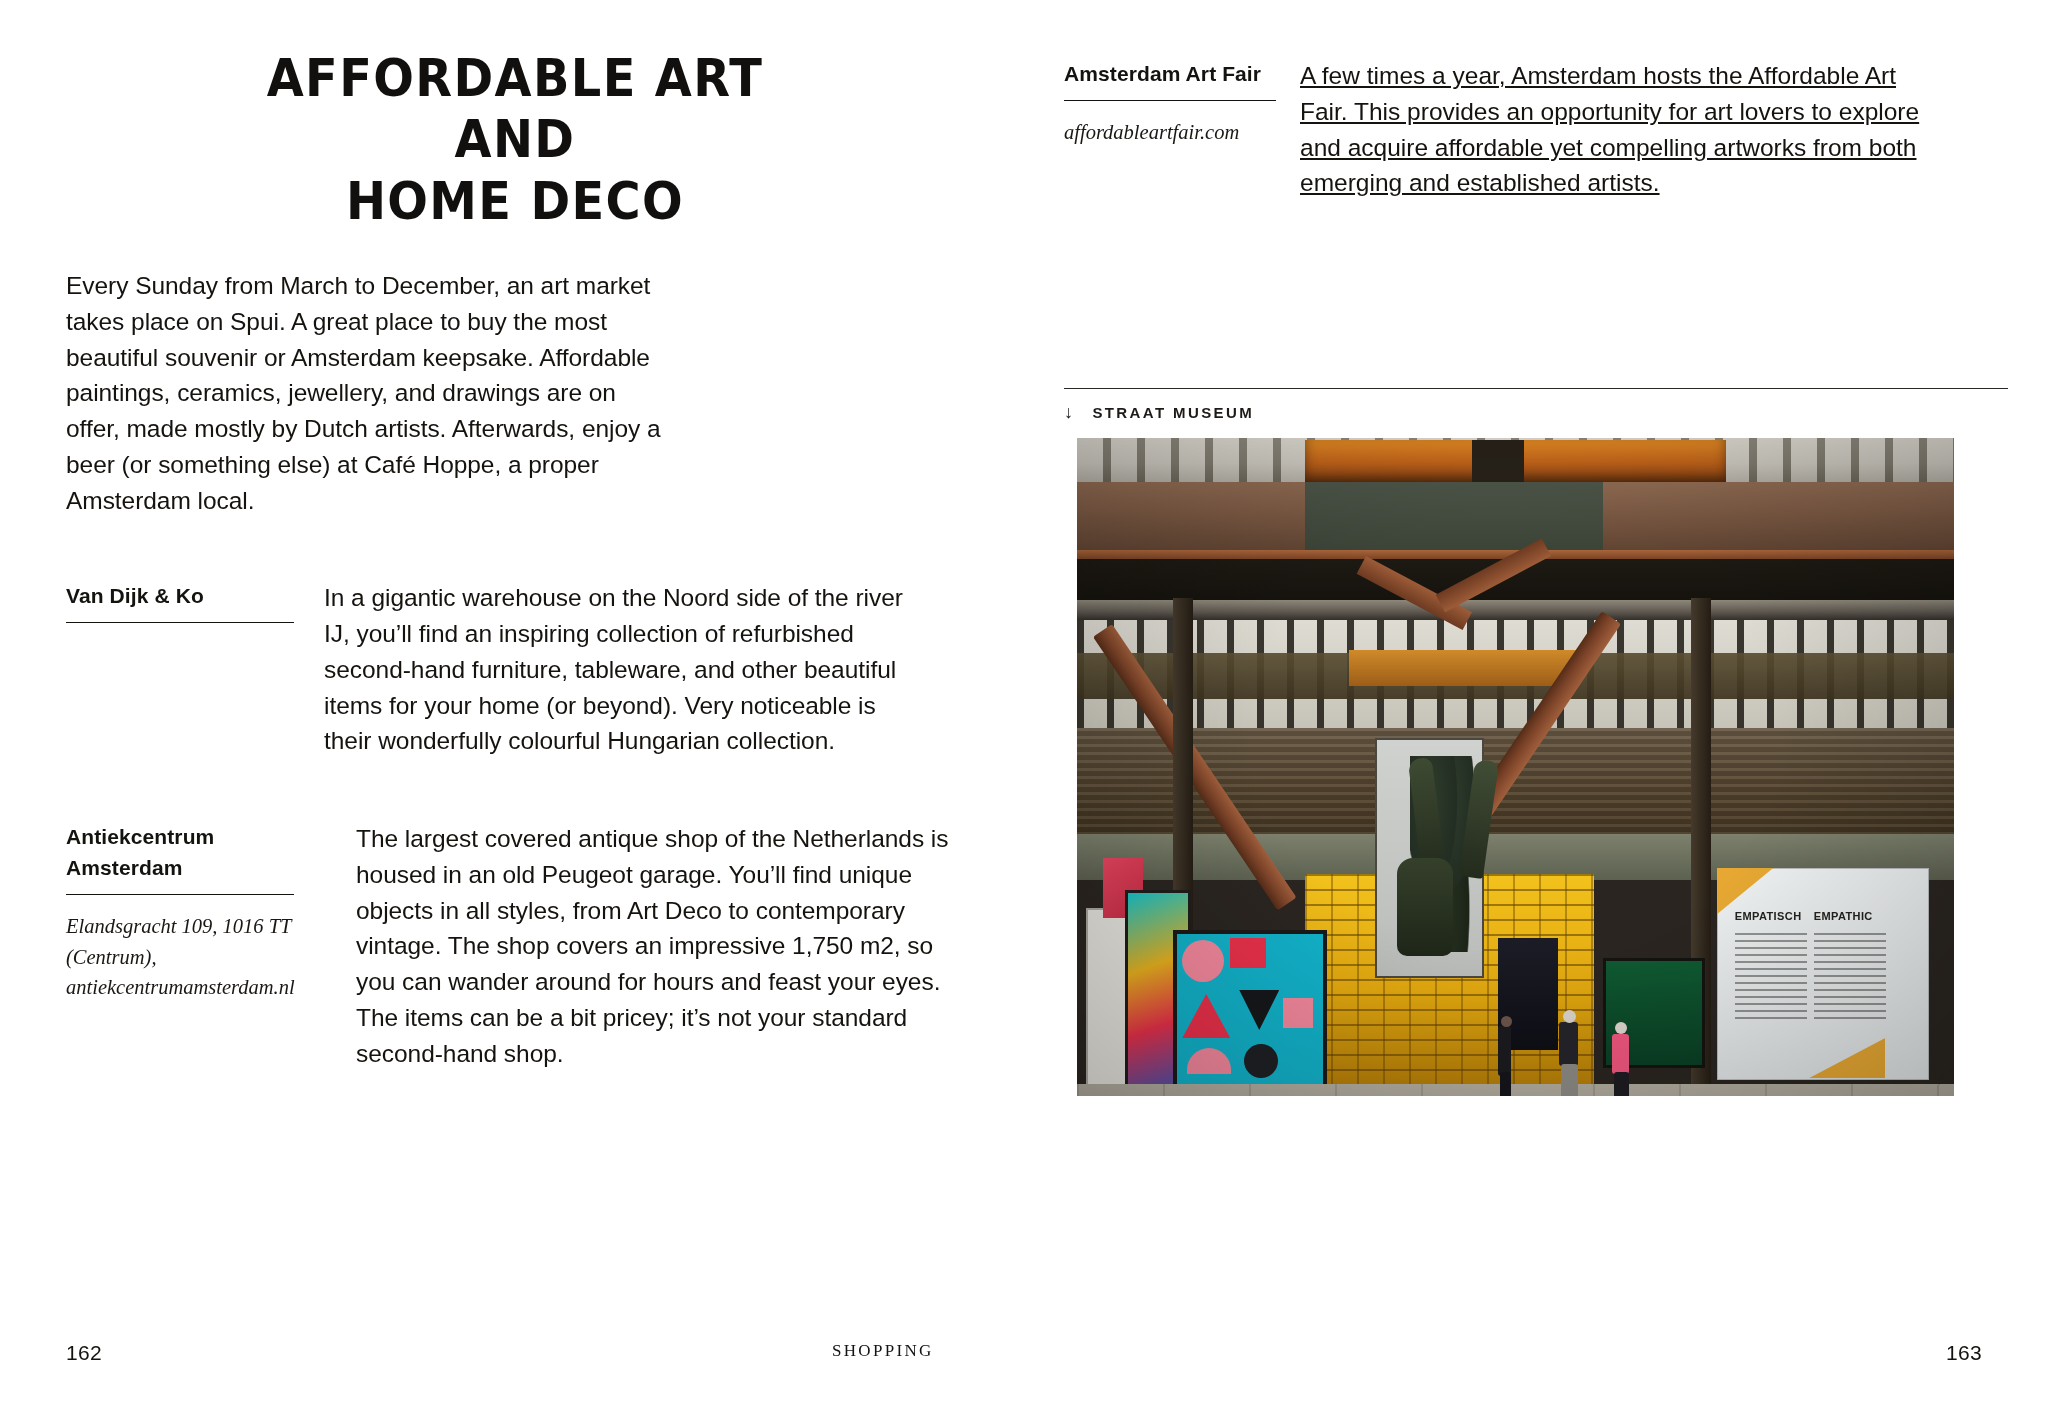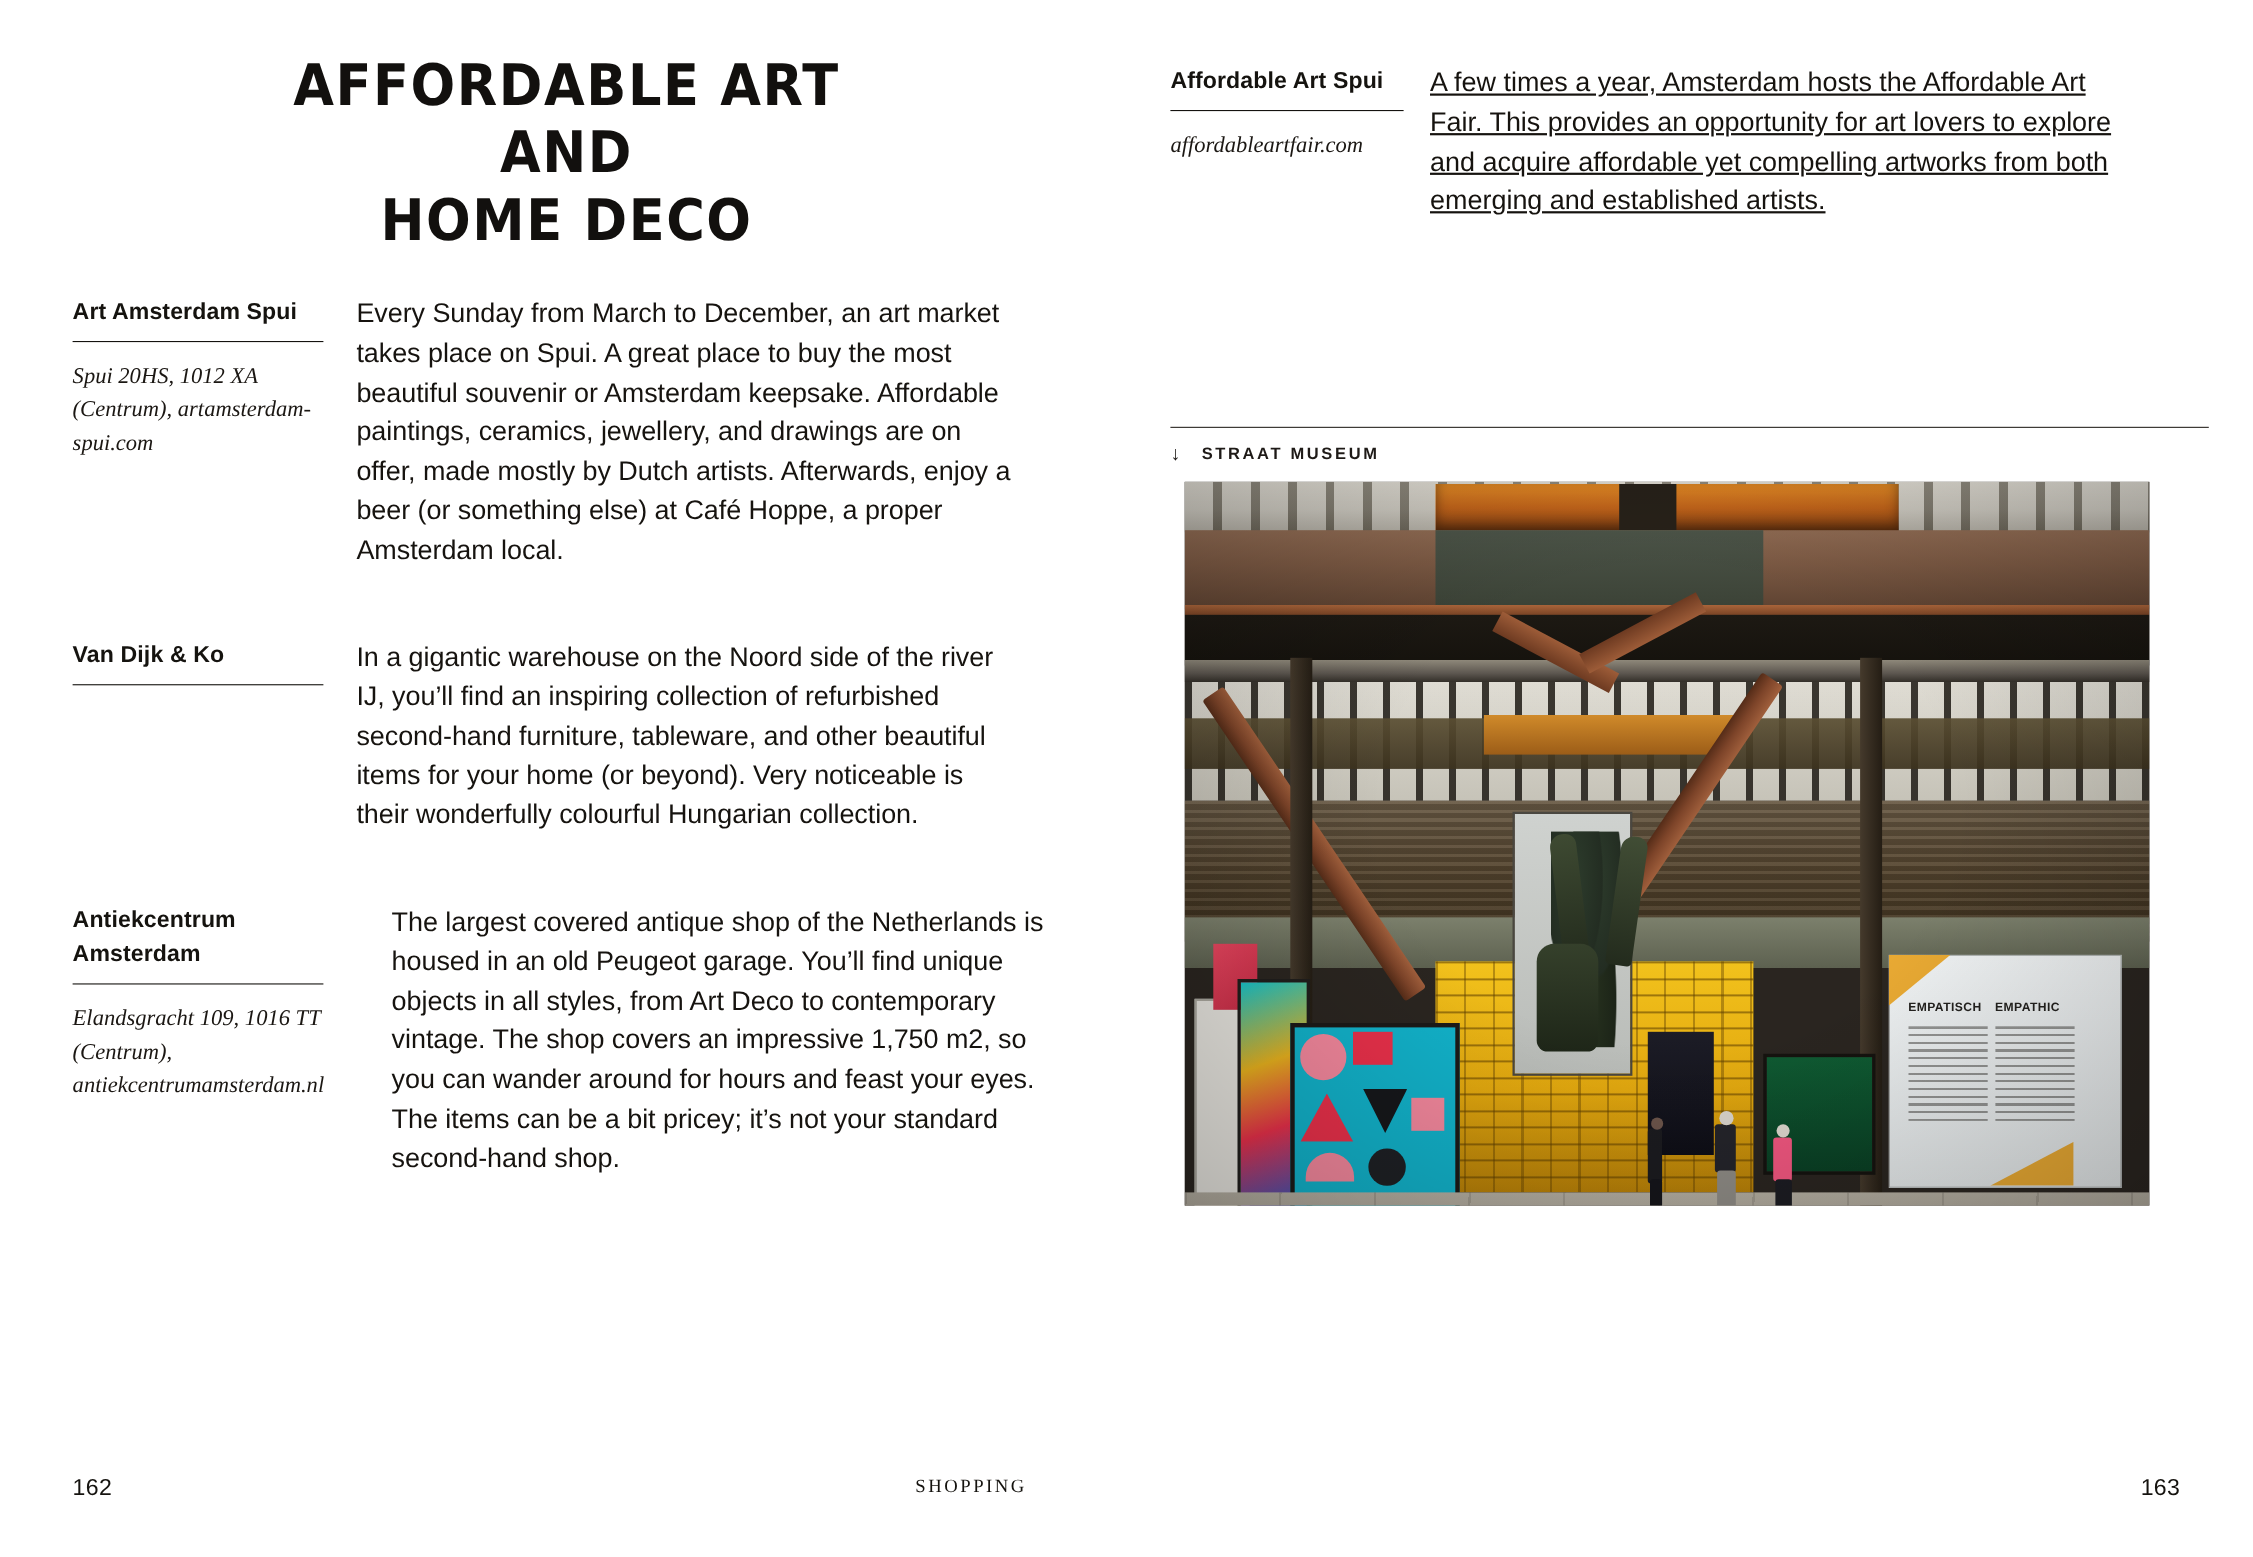--- a/index.html
+++ b/index.html
@@ -460,25 +460,20 @@
   <div class="page-left">
 
     <div class="chapter-title">
       <div>AFFORDABLE ART AND</div>
       <div>HOME DECO</div>
     </div>
 
     <div class="entries">
 
       <div class="entry entry-1">
-        <div class="entry-meta">
-          <div class="entry-name">Art Amsterdam Spui</div>
-          <hr class="meta-rule">
-          <div class="entry-address">Spui 20HS, 1012 XA (Centrum), artamsterdam-spui.com</div>
-        </div>
         <div class="entry-body">Every Sunday from March to December, an art market takes place on Spui. A great place to buy the most beautiful souvenir or Amsterdam keepsake. Affordable paintings, ceramics, jewellery, and drawings are on offer, made mostly by Dutch artists. Afterwards, enjoy a beer (or something else) at Café Hoppe, a proper Amsterdam local.</div>
       </div>
 
       <div class="entry entry-2">
         <div class="entry-meta">
           <div class="entry-name">Van Dijk &amp; Ko</div>
           <hr class="meta-rule">
         </div>
         <div class="entry-body">In a gigantic warehouse on the Noord side of the river IJ, you’ll find an inspiring collection of refurbished second-hand furniture, tableware, and other beautiful items for your home (or beyond). Very noticeable is their wonderfully colourful Hungarian collection.</div>
       </div>
@@ -499,21 +494,21 @@
     </div>
     <div class="footer footer-left-center">
       <span class="running-head">SHOPPING</span>
     </div>
   </div>
 
   <div class="page-right">
 
     <div class="rp-entry">
       <div class="rp-meta">
-        <div class="entry-name">Affordable Art Spui</div>
+        <div class="entry-name">Amsterdam Art Fair</div>
         <hr class="rp-rule">
         <div class="entry-address">affordableartfair.com</div>
       </div>
       <div class="rp-body">A few times a year, Amsterdam hosts the Affordable Art Fair. This provides an opportunity for art lovers to explore and acquire affordable yet compelling artworks from both emerging and established artists.</div>
     </div>
 
     <div class="figure-block">
       <hr class="figure-rule">
       <div class="figure-caption">
         <span class="arrow-down">↓</span>

